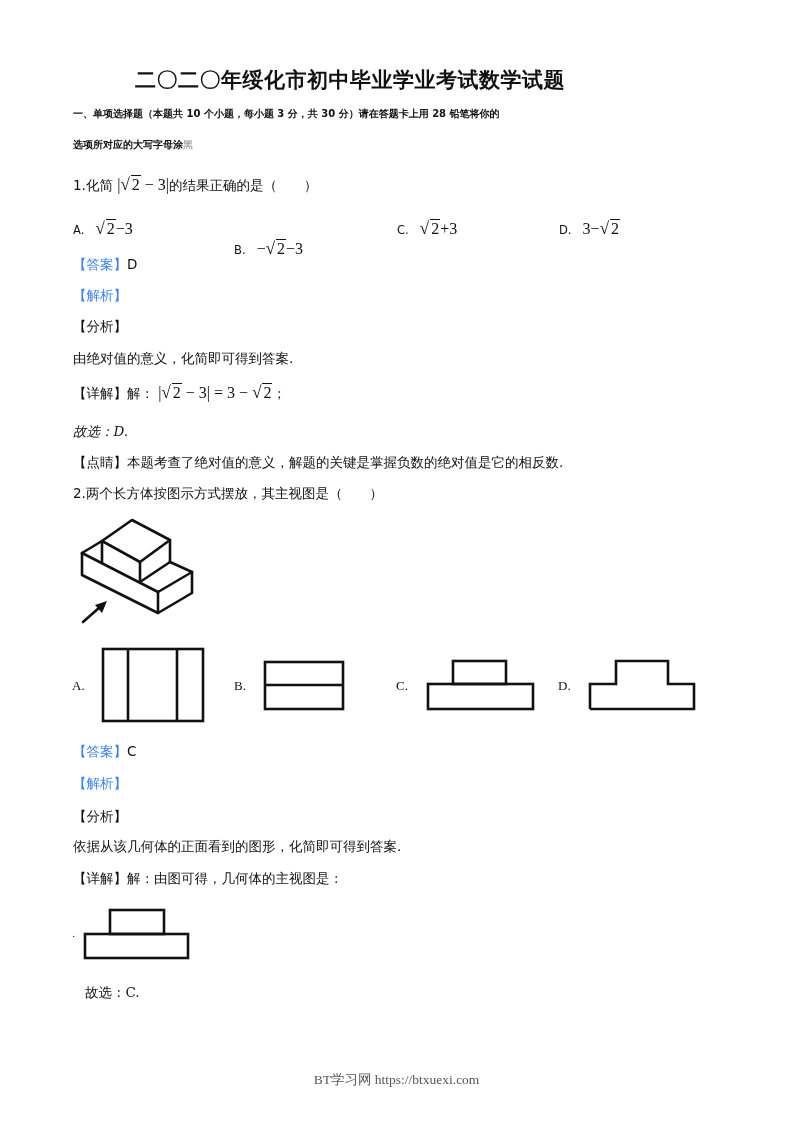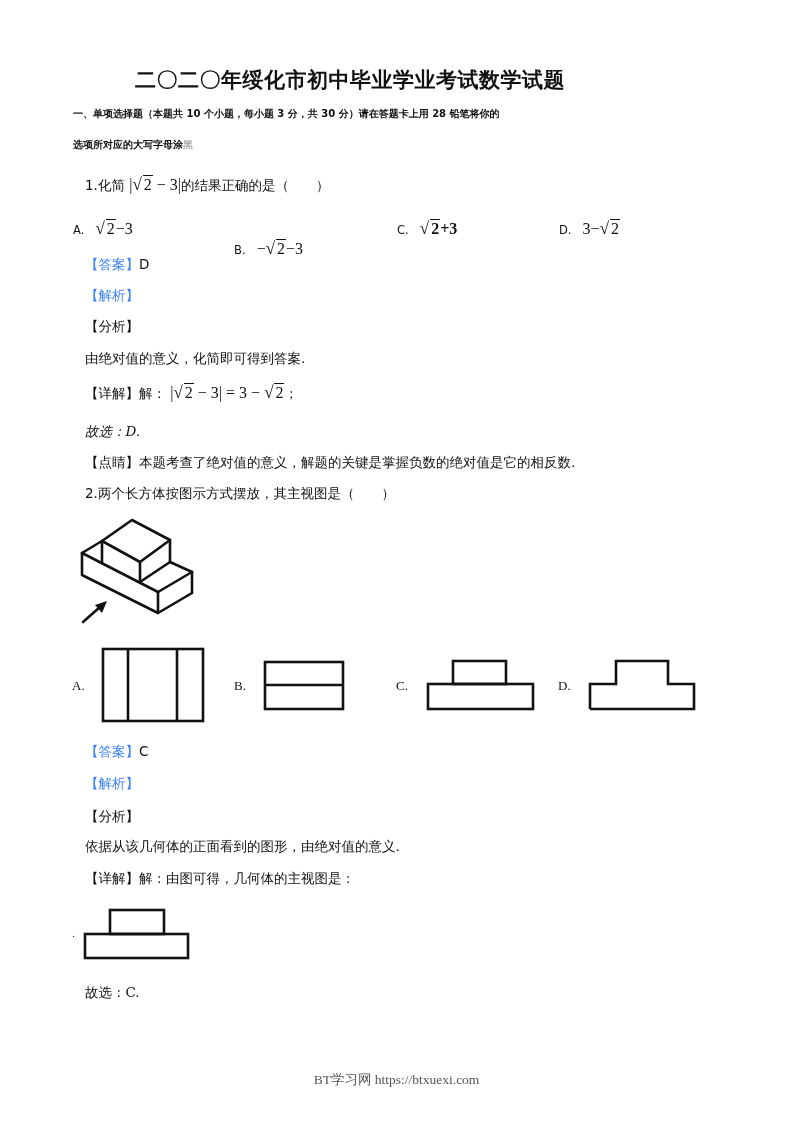--- a/index.html
+++ b/index.html
@@ -3,21 +3,21 @@
 <meta charset="utf-8">
 <style>
   html, body { margin: 0; padding: 0; background: #ffffff; }
   body { width: 793px; height: 1122px; position: relative; overflow: hidden;
          font-family: "DejaVu Serif", "Liberation Serif", serif; color: #111; }
   .abs { position: absolute; white-space: nowrap; }
   .title { top: 66px; left: 0; width: 700px; text-align: center; font-size: 21px; font-weight: bold;
            font-family: "DejaVu Sans", sans-serif; letter-spacing: 0.5px; }
   .section { left: 73px; font-size: 10px; font-weight: bold; font-family: "DejaVu Sans", sans-serif; }
   .section .gray { font-weight: normal; color: #777; }
-  .line { left: 85px; font-size: 13.5px; }
+  .line { left: 73px; font-size: 13.5px; }
   .q { font-family: "DejaVu Sans", sans-serif; font-size: 13.5px; }
   .label-blue { color: #3b82f6; font-family: Liberation Sans, sans-serif; }
   .sans { font-family: "DejaVu Sans", "Liberation Sans", sans-serif; }
   .math { font-family: "Liberation Serif", "DejaVu Serif", serif; font-size: 16px; }
   .sqrt { display: inline-block; border-top: 1.3px solid #111; padding: 0 1px; margin-left: 1px; line-height: 1.1; }
   .rad { font-size: 17px; }
   .opt-label { font-family: "DejaVu Sans", sans-serif; font-size: 11.5px; }
   .fig-label { font-family: "Liberation Serif", serif; font-size: 13px; }
   svg { position: absolute; left: 0; top: 0; }
   .footer { top: 1071px; left: 0; width: 793px; text-align: center; font-size: 13.5px; color: #555;
@@ -45,21 +45,21 @@
   <div class="abs" style="top:219px; left:73px;">
     <span class="opt-label">A.</span>
     <span class="math" style="margin-left:6px;"><span class="rad">√</span><span class="sqrt">2</span><span>−3</span></span>
   </div>
   <div class="abs" style="top:219px; left:234px;margin-top:20px;">
     <span class="opt-label">B.</span>
     <span class="math" style="margin-left:6px;"><span>−</span><span class="rad">√</span><span class="sqrt">2</span><span>−3</span></span>
   </div>
   <div class="abs" style="top:219px; left:397px;">
     <span class="opt-label">C.</span>
-    <span class="math" style="margin-left:6px;font-weight:bold;"><span class="rad">√</span><span class="sqrt">2</span><span>+3</span></span>
+    <span class="math" style="margin-left:6px;"><span class="rad">√</span><span class="sqrt">2</span><span>+3</span></span>
   </div>
   <div class="abs" style="top:219px; left:559px;">
     <span class="opt-label">D.</span>
     <span class="math" style="margin-left:6px;"><span>3−</span><span class="rad">√</span><span class="sqrt">2</span></span>
   </div>
 
   <div class="abs line q" style="top:256px;">
     <span class="label-blue">【答案】</span><span class="sans">D</span>
   </div>
   <div class="abs line q" style="top:287px;">
@@ -133,21 +133,21 @@
   <div class="abs fig-label" style="top:678px; left:396px;">C.</div>
   <div class="abs fig-label" style="top:678px; left:558px;">D.</div>
 
   <div class="abs line q" style="top:743px;">
     <span class="label-blue">【答案】</span><span class="sans">C</span>
   </div>
   <div class="abs line q" style="top:775px;">
     <span class="label-blue">【解析】</span>
   </div>
   <div class="abs line q" style="top:808px;">【分析】</div>
-  <div class="abs line" style="top:838px;">依据从该几何体的正面看到的图形，由绝对值的意义.</div>
+  <div class="abs line" style="top:838px;">依据从该几何体的正面看到的图形，化简即可得到答案.</div>
   <div class="abs line" style="top:870px;text-align:right;">
     <span class="q">【详解】</span><span>解：由图可得，几何体的主视图是：</span>
   </div>
   <div class="abs" style="top:928px; left:72px; font-size:10px;">.</div>
-  <div class="abs line" style="top:984px;">故选：C.</div>
+  <div class="abs line" style="top:984px;margin-left:12px;">故选：C.</div>
 
   <div class="abs footer">BT学习网 https://btxuexi.com</div>
 </div>
 
 </body></html>

